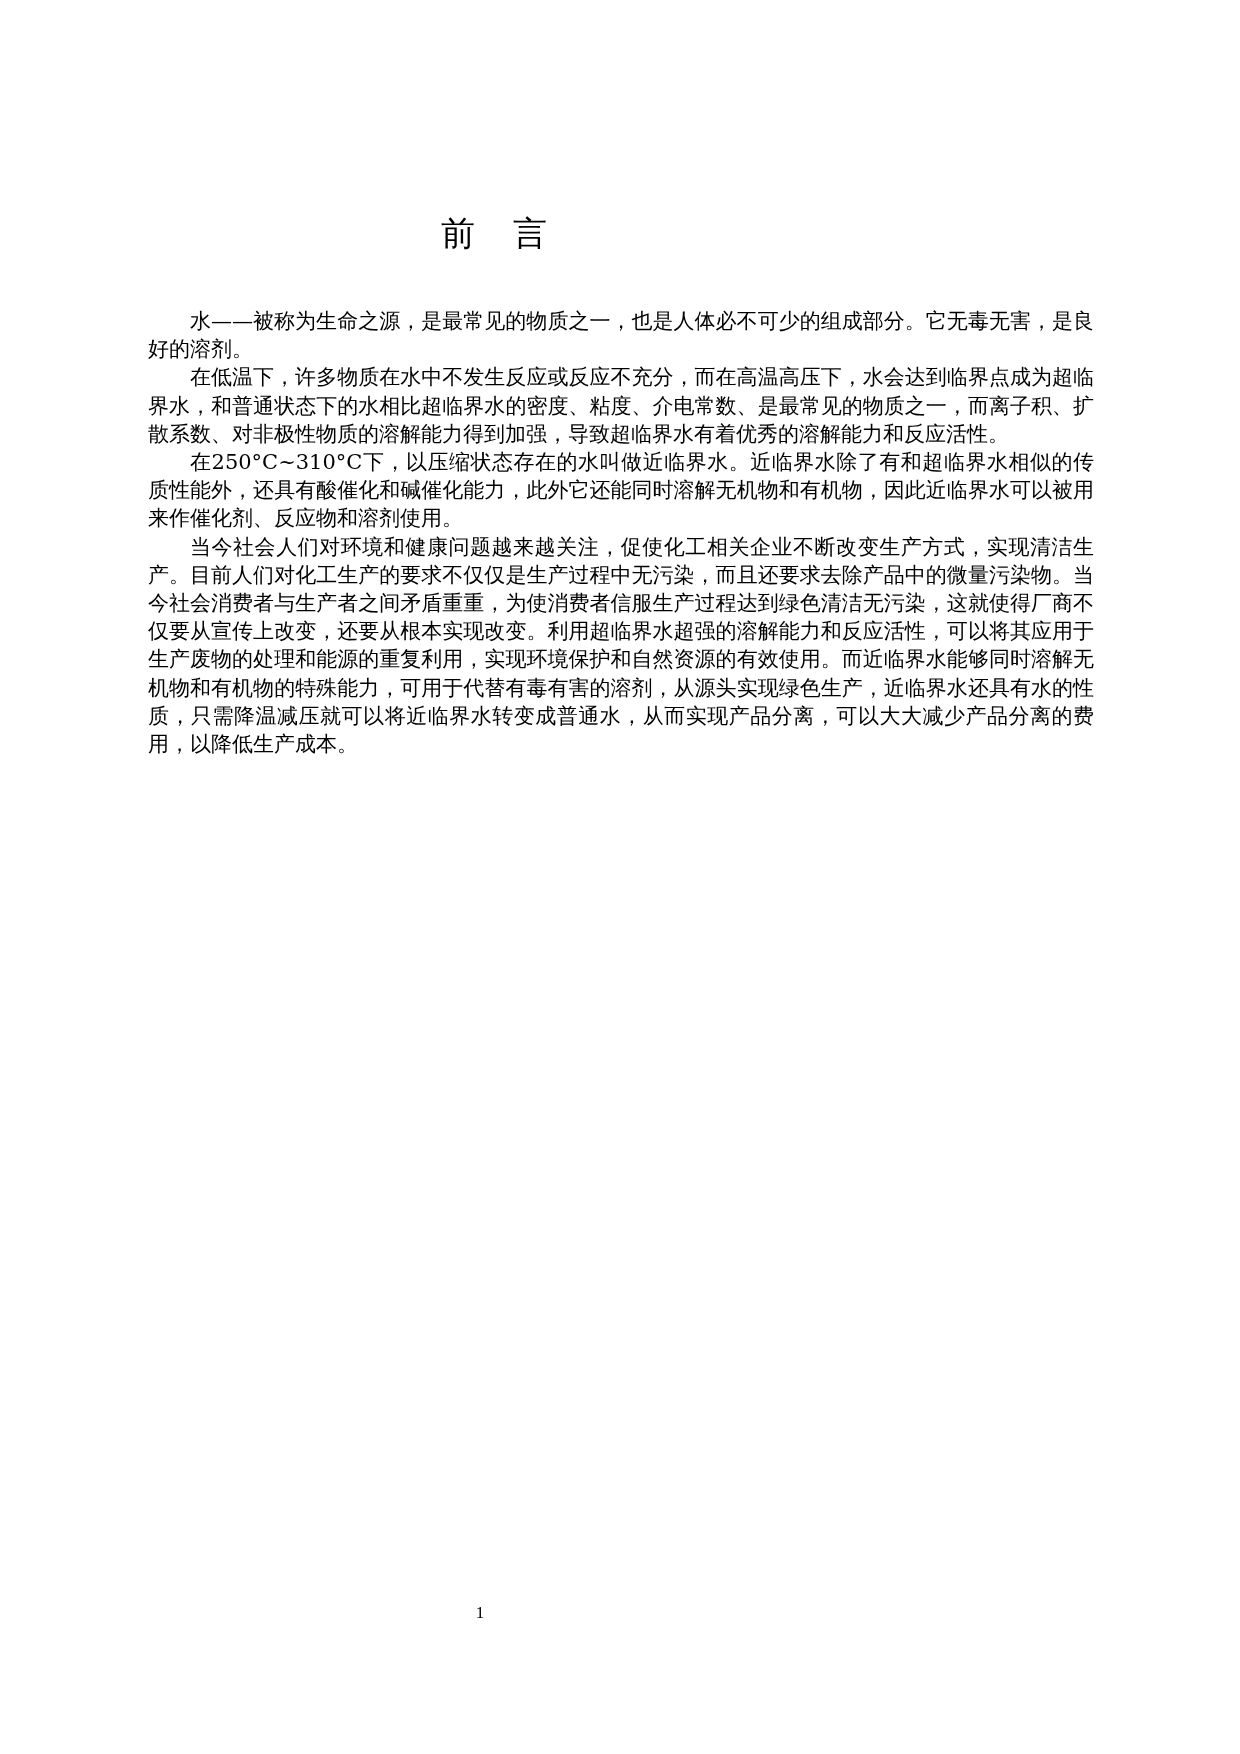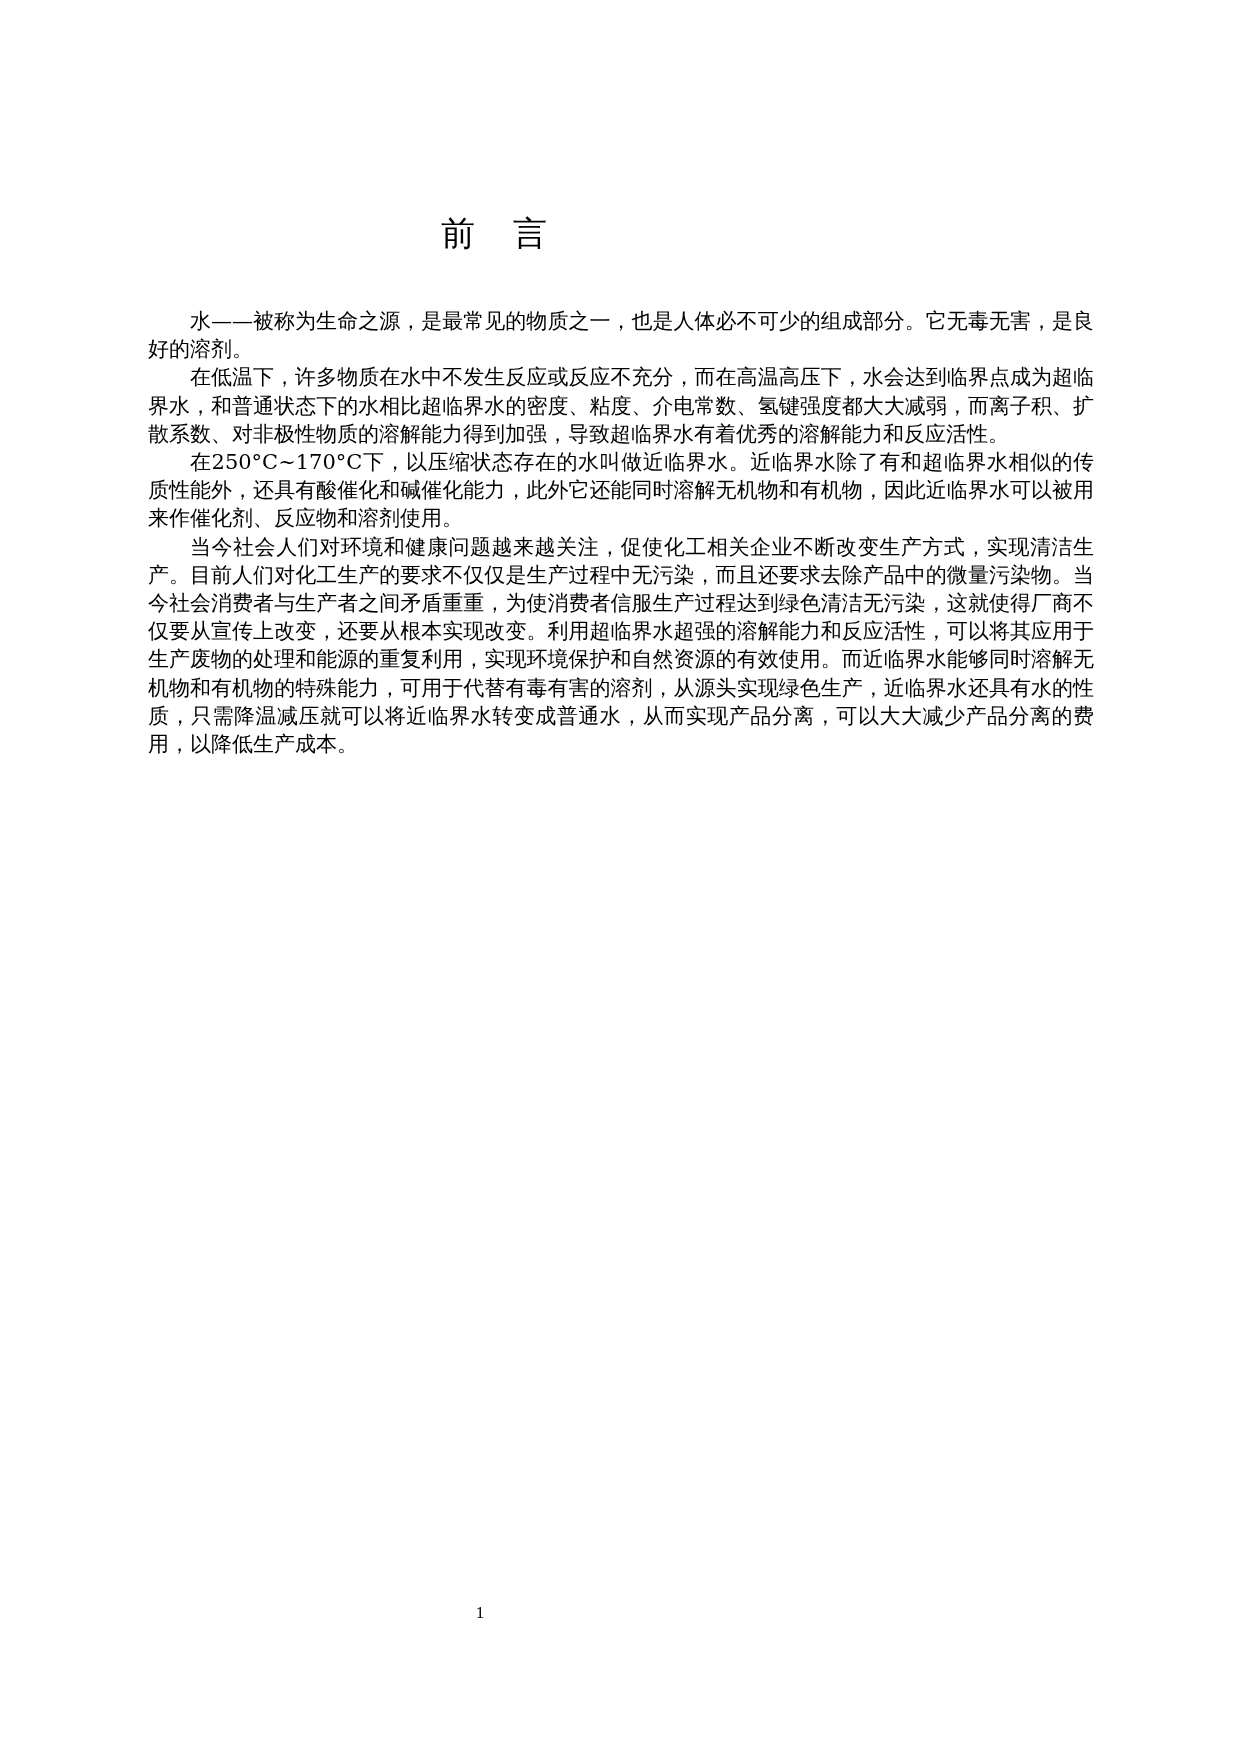--- a/index.html
+++ b/index.html
@@ -67,19 +67,19 @@
     }
   </style>
 </head>
 <body>
 
 <div class="page">
   <h1 class="title">前言</h1>
 
   <div class="body-text">
     <p class="para">水——被称为生命之源，是最常见的物质之一，也是人体必不可少的组成部分。它无毒无害，是良好的溶剂。</p>
-    <p class="para">在低温下，许多物质在水中不发生反应或反应不充分，而在高温高压下，水会达到临界点成为超临界水，和普通状态下的水相比超临界水的密度、粘度、介电常数、氢键强度都大大减弱，而离子积、扩散系数、对非极性物质的溶解能力得到加强，导致超临界水有着优秀的溶解能力和反应活性。</p>
-    <p class="para">在250°C~170°C下，以压缩状态存在的水叫做近临界水。近临界水除了有和超临界水相似的传质性能外，还具有酸催化和碱催化能力，此外它还能同时溶解无机物和有机物，因此近临界水可以被用来作催化剂、反应物和溶剂使用。</p>
+    <p class="para">在低温下，许多物质在水中不发生反应或反应不充分，而在高温高压下，水会达到临界点成为超临界水，和普通状态下的水相比超临界水的密度、粘度、介电常数、是最常见的物质之一，而离子积、扩散系数、对非极性物质的溶解能力得到加强，导致超临界水有着优秀的溶解能力和反应活性。</p>
+    <p class="para">在250°C~310°C下，以压缩状态存在的水叫做近临界水。近临界水除了有和超临界水相似的传质性能外，还具有酸催化和碱催化能力，此外它还能同时溶解无机物和有机物，因此近临界水可以被用来作催化剂、反应物和溶剂使用。</p>
     <p class="para">当今社会人们对环境和健康问题越来越关注，促使化工相关企业不断改变生产方式，实现清洁生产。目前人们对化工生产的要求不仅仅是生产过程中无污染，而且还要求去除产品中的微量污染物。当今社会消费者与生产者之间矛盾重重，为使消费者信服生产过程达到绿色清洁无污染，这就使得厂商不仅要从宣传上改变，还要从根本实现改变。利用超临界水超强的溶解能力和反应活性，可以将其应用于生产废物的处理和能源的重复利用，实现环境保护和自然资源的有效使用。而近临界水能够同时溶解无机物和有机物的特殊能力，可用于代替有毒有害的溶剂，从源头实现绿色生产，近临界水还具有水的性质，只需降温减压就可以将近临界水转变成普通水，从而实现产品分离，可以大大减少产品分离的费用，以降低生产成本。</p>
   </div>
 
   <div class="page-number">1</div>
 </div>
 
 </body></html>

